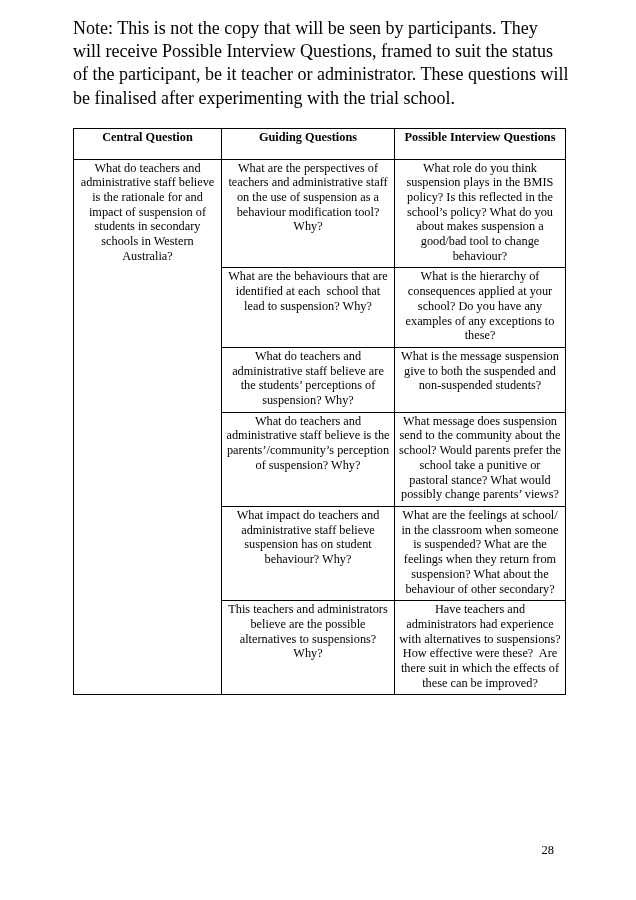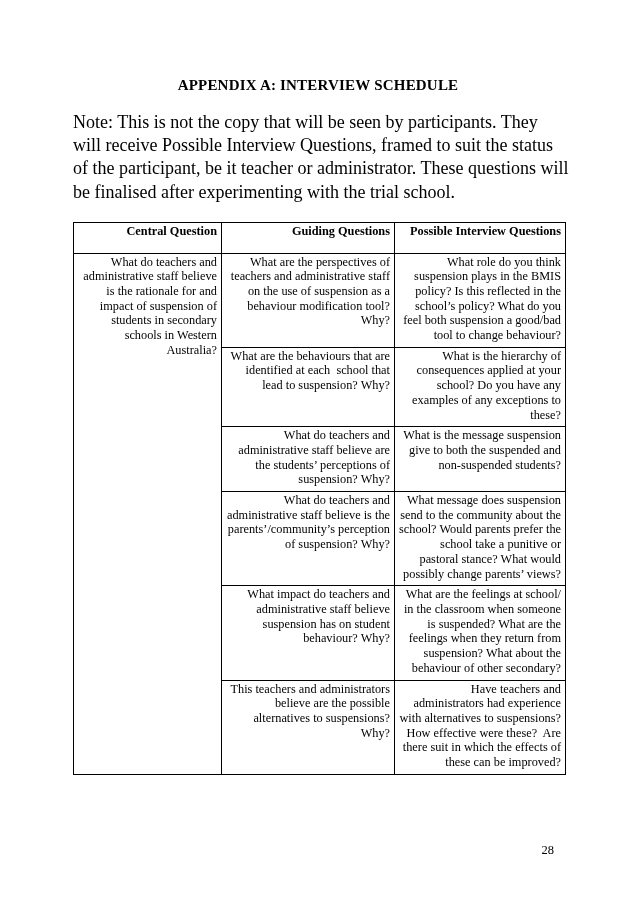--- a/index.html
+++ b/index.html
@@ -34,21 +34,21 @@
   table.schedule {
     margin: 18px 0 0 73px;
     width: 492px;
     border-collapse: collapse;
     table-layout: fixed;
   }
   table.schedule th,
   table.schedule td {
     border: 1px solid #000000;
     vertical-align: top;
-    text-align: right;
+    text-align: center;
     padding: 1px 4px 4px 4px;
     font-size: 12.3px;
     line-height: 14.7px;
     white-space: pre-wrap;
     overflow: hidden;
   }
   table.schedule th {
     font-weight: bold;
     padding-bottom: 14px;
   }
@@ -60,42 +60,41 @@
     top: 843px;
     right: 82px;
     font-size: 12.5px;
   }
 </style>
 </head>
 <body>
 
 <div class="page">
 
-  <h1 class="title">APPENDIX A: INTERVIEW SCHEDULE</h1>
 
   <p class="note">Note: This is not the copy that will be seen by participants. They will receive Possible Interview Questions, framed to suit the status of the participant, be it teacher or administrator. These questions will be finalised after experimenting with the trial school.</p>
 
   <table class="schedule">
     <colgroup>
       <col class="c1">
         <col class="c2">
         <col class="c3">
     </colgroup>
     <thead>
       <tr>
         <th>Central Question</th>
         <th>Guiding Questions</th>
         <th>Possible Interview Questions</th>
       </tr>
     </thead>
     <tbody>
       <tr>
         <td rowspan="6">What do teachers and administrative staff believe is the rationale for and impact of suspension of students in secondary schools in Western Australia?</td>
         <td>What are the perspectives of teachers and administrative staff on the use of suspension as a behaviour modification tool? Why?</td>
-        <td>What role do you think suspension plays in the BMIS policy? Is this reflected in the school’s policy? What do you feel both suspension a good/bad tool to change behaviour?</td>
+        <td>What role do you think suspension plays in the BMIS policy? Is this reflected in the school’s policy? What do you about makes suspension a good/bad tool to change behaviour?</td>
       </tr>
       <tr>
         <td>What are the behaviours that are identified at each  school that lead to suspension? Why?</td>
         <td>What is the hierarchy of consequences applied at your school? Do you have any examples of any exceptions to these?</td>
       </tr>
       <tr>
         <td>What do teachers and administrative staff believe are the students’ perceptions of suspension? Why?</td>
         <td>What is the message suspension give to both the suspended and non-suspended students?</td>
       </tr>
       <tr>

